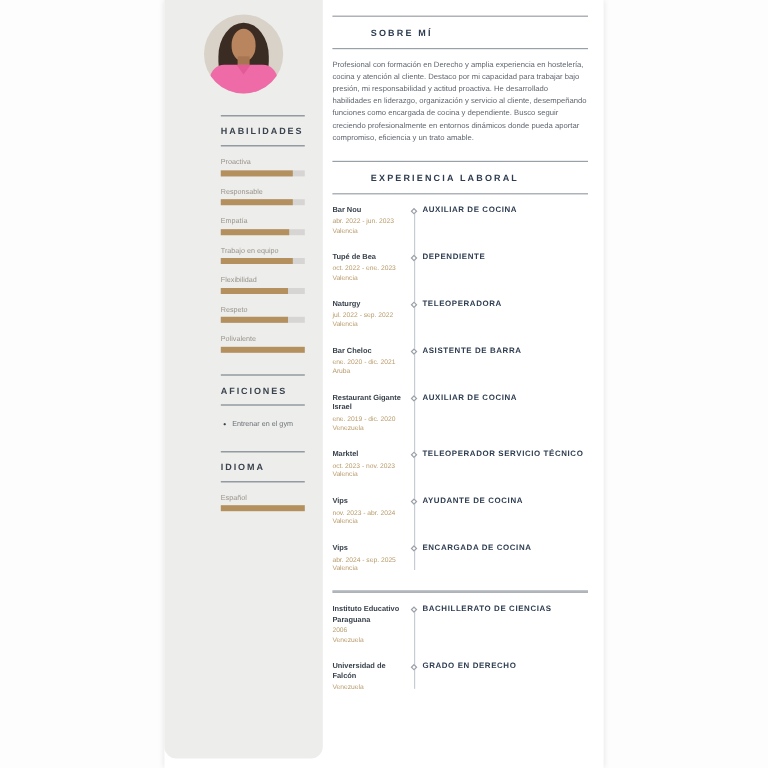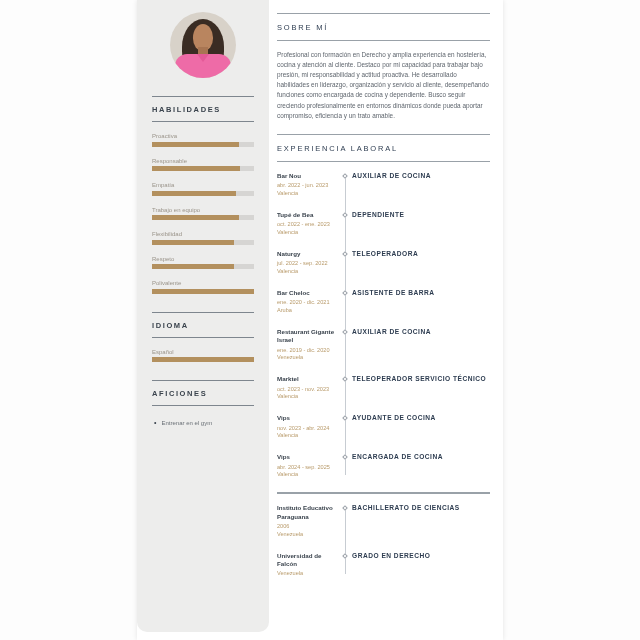--- a/index.html
+++ b/index.html
@@ -16,39 +16,39 @@
   .avatar {
     position:relative; width:66px; height:66px; margin:0 auto;
     border-radius:50%; background:#d8d2c9; overflow:hidden;
   }
   .avatar .hair { position:absolute; left:12px; top:7px; width:42px; height:56px; background:#3a2c23; border-radius:50% 50% 42% 42%; }
   .avatar .face { position:absolute; left:23px; top:12px; width:20px; height:27px; background:#b9855f; border-radius:50% 50% 46% 46%; }
   .avatar .neck { position:absolute; left:28px; top:35px; width:10px; height:9px; background:#a87552; }
   .avatar .shirt { position:absolute; left:5px; top:42px; width:56px; height:26px; background:#ee6ba7; border-radius:12px 12px 0 0; }
   .avatar .collar { position:absolute; left:27px; top:42px; width:12px; height:8px; background:#e35a97; clip-path:polygon(0 0,100% 0,50% 100%); }
 
-  .side-sec { margin-top:18px; }
+  .side-sec { margin-top:18px;margin-left:32px; }
   .rule-s { border-top:1px solid #7e868e; }
   .side-title {
     font-size:7.5px; font-weight:bold; letter-spacing:1.6px; color:#3a434d;
     padding:8px 0 7px 0; text-transform:uppercase;
   }
   .skill { margin-top:11px; }
   .skill-label { font-size:6px; color:#9a948a; margin-bottom:2.5px; }
   .bar { width:100%; height:5px; background:#d6d5d3; }
   .bar-fill { height:5px; background:#b3905e; }
   .hobby { margin-top:13px; font-size:6px; color:#6a7076; display:flex; align-items:center; }
   .hobby .dot { color:#3a434d; margin:0 5px 0 2px; font-size:7px; line-height:1; }
 
   
   .main { position:absolute; left:140px; top:0; width:213px; padding-top:13px; }
   .rule-m { border-top:1px solid #99a1a8; }
   .main-title {
-    font-size:7.5px; font-weight:normal; letter-spacing:1.8px; color:#2d3c50;
-    padding:9px 0 8px 0; text-transform:uppercase;
+    font-size:7.5px; font-weight:bold; letter-spacing:1.8px; color:#2d3c50;
+    padding:9px 0 8px 0; text-transform:uppercase;margin-left:32px;
   }
   .about-text { margin-top:9px; font-size:6.4px; line-height:1.58; color:#5f666e; }
   .gap { height:13px; }
 
   .entries { position:relative; margin-top:10px; }
   .entries .tline { position:absolute; left:68px; top:3px; bottom:4px; width:1px; background:#c7ccd2; }
   .entry { position:relative; display:flex; margin-bottom:13px; }
   .entry-left { width:62px; padding-right:4px; }
   .company { font-size:6.2px; font-weight:bold; color:#3a434d; line-height:1.35; }
   .dates { font-size:5.6px; color:#b89a6a; line-height:1.4; margin-top:2px; }
@@ -125,45 +125,45 @@
             <div class="skill-label">Polivalente</div>
             <div class="bar">
               <div class="bar-fill" style="width: 100%;"></div>
             </div>
           </div>
         </div>
     </div>
 
     <div class="side-sec">
       <div class="rule-s"></div>
-      <div class="side-title">IDIOMA</div>
-      <div class="rule-s"></div>
-      <div>
-
-          <div class="skill">
-            <div class="skill-label">Español</div>
-            <div class="bar">
-              <div class="bar-fill" style="width: 100%;"></div>
-            </div>
-          </div>
-        </div>
-    </div>
-
-    <div class="side-sec">
-      <div class="rule-s"></div>
       <div class="side-title">AFICIONES</div>
       <div class="rule-s"></div>
       <div>
 
           <div class="hobby">
             <span class="dot">•</span>
             <span>Entrenar en el gym</span>
           </div>
         </div>
     </div>
+
+    <div class="side-sec">
+      <div class="rule-s"></div>
+      <div class="side-title">IDIOMA</div>
+      <div class="rule-s"></div>
+      <div>
+
+          <div class="skill">
+            <div class="skill-label">Español</div>
+            <div class="bar">
+              <div class="bar-fill" style="width: 100%;"></div>
+            </div>
+          </div>
+        </div>
+    </div>
   </div>
 
   <div class="main">
 
     <div class="rule-m"></div>
     <div class="main-title">SOBRE MÍ</div>
     <div class="rule-m"></div>
     <p class="about-text">Profesional con formación en Derecho y amplia experiencia en hostelería, cocina y atención al cliente. Destaco por mi capacidad para trabajar bajo presión, mi responsabilidad y actitud proactiva. He desarrollado habilidades en liderazgo, organización y servicio al cliente, desempeñando funciones como encargada de cocina y dependiente. Busco seguir creciendo profesionalmente en entornos dinámicos donde pueda aportar compromiso, eficiencia y un trato amable.</p>
 
     <div class="gap"></div>

